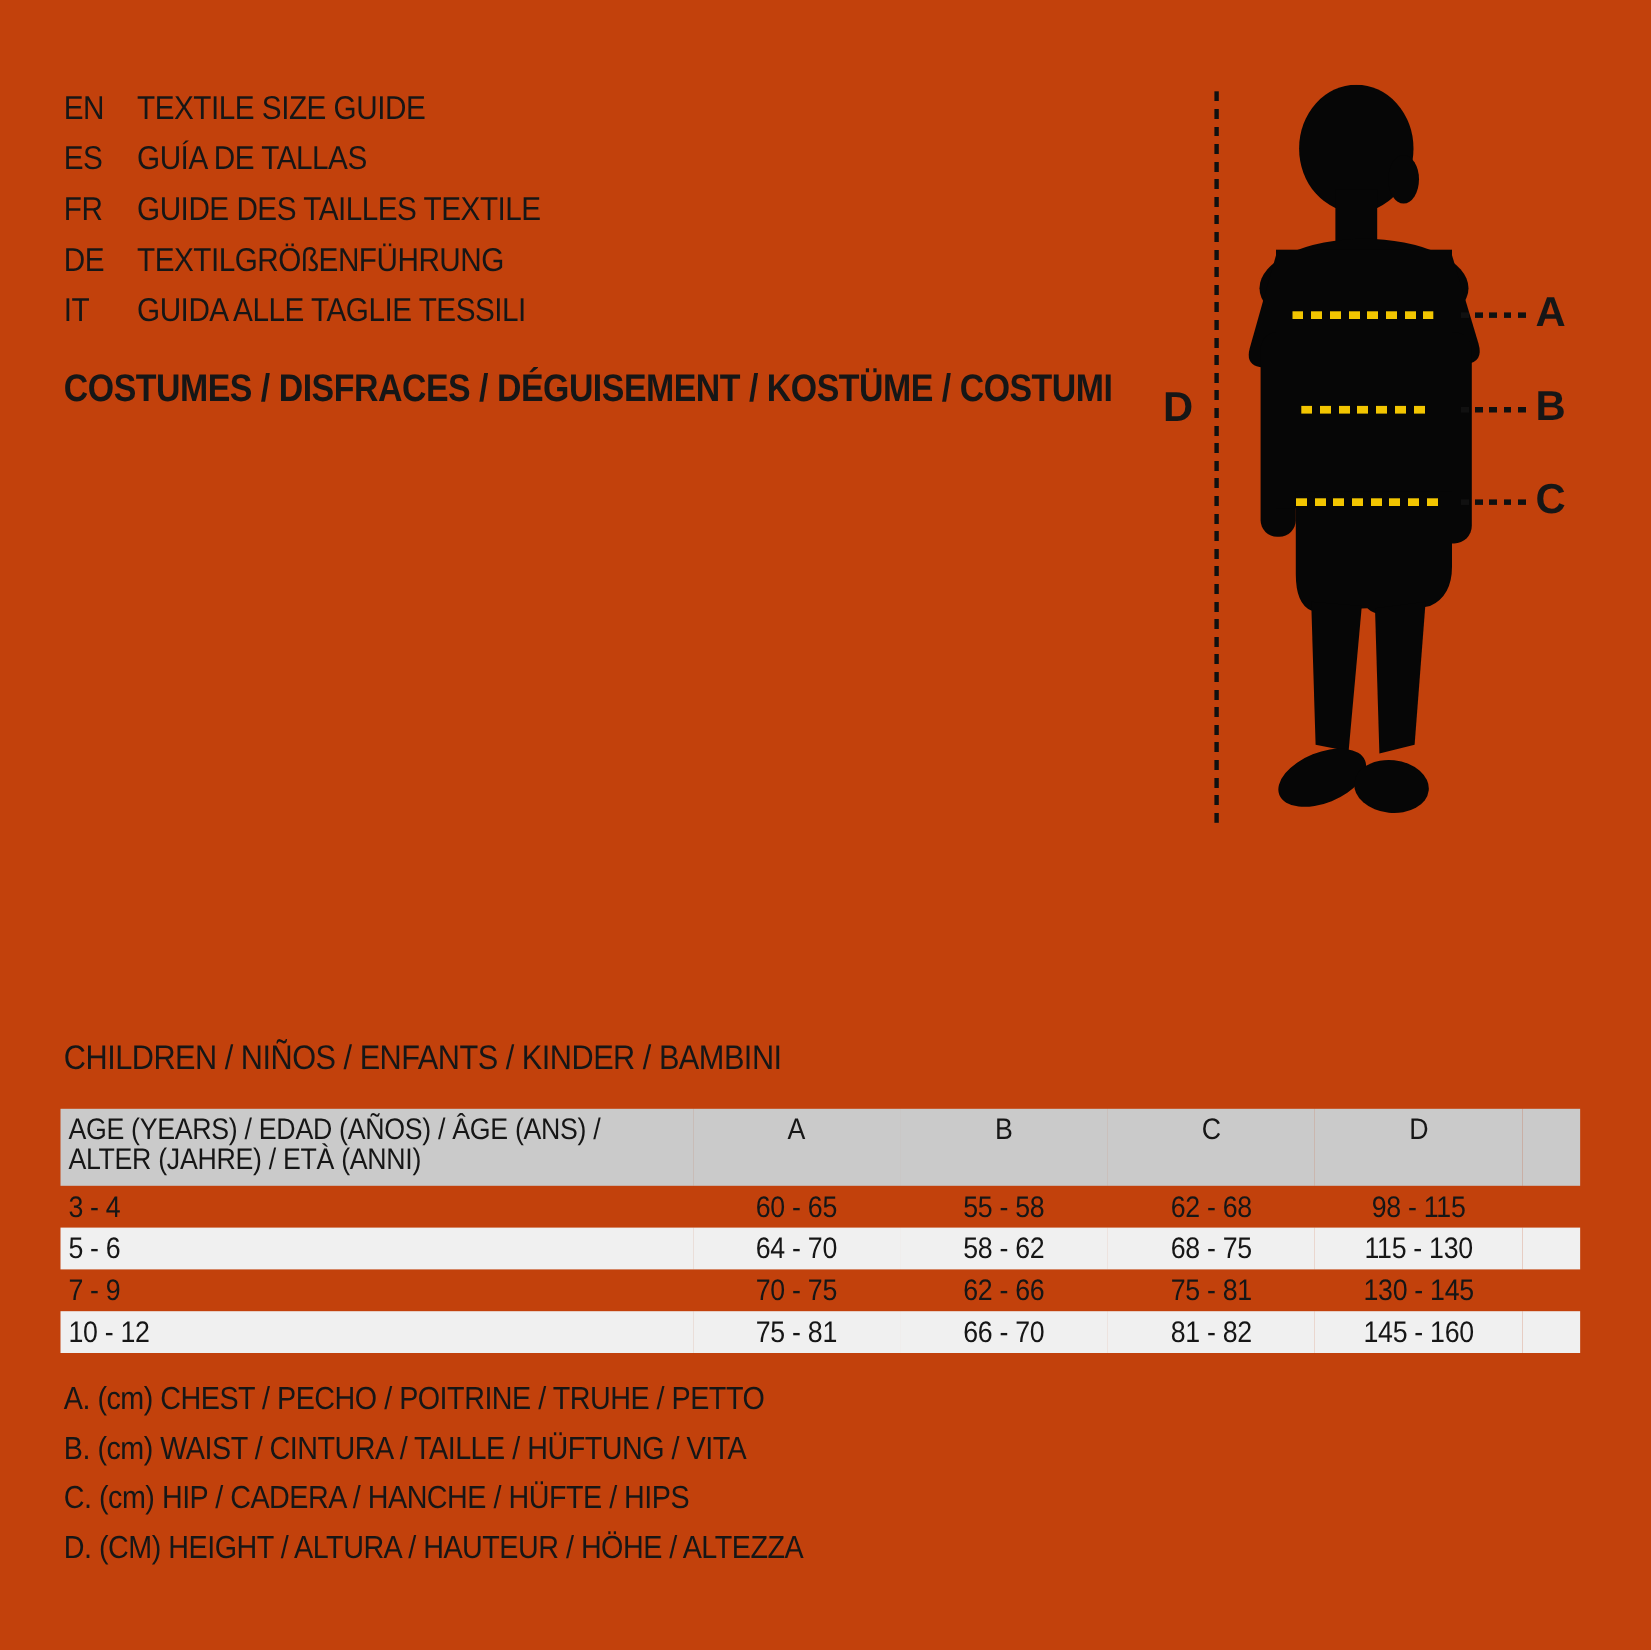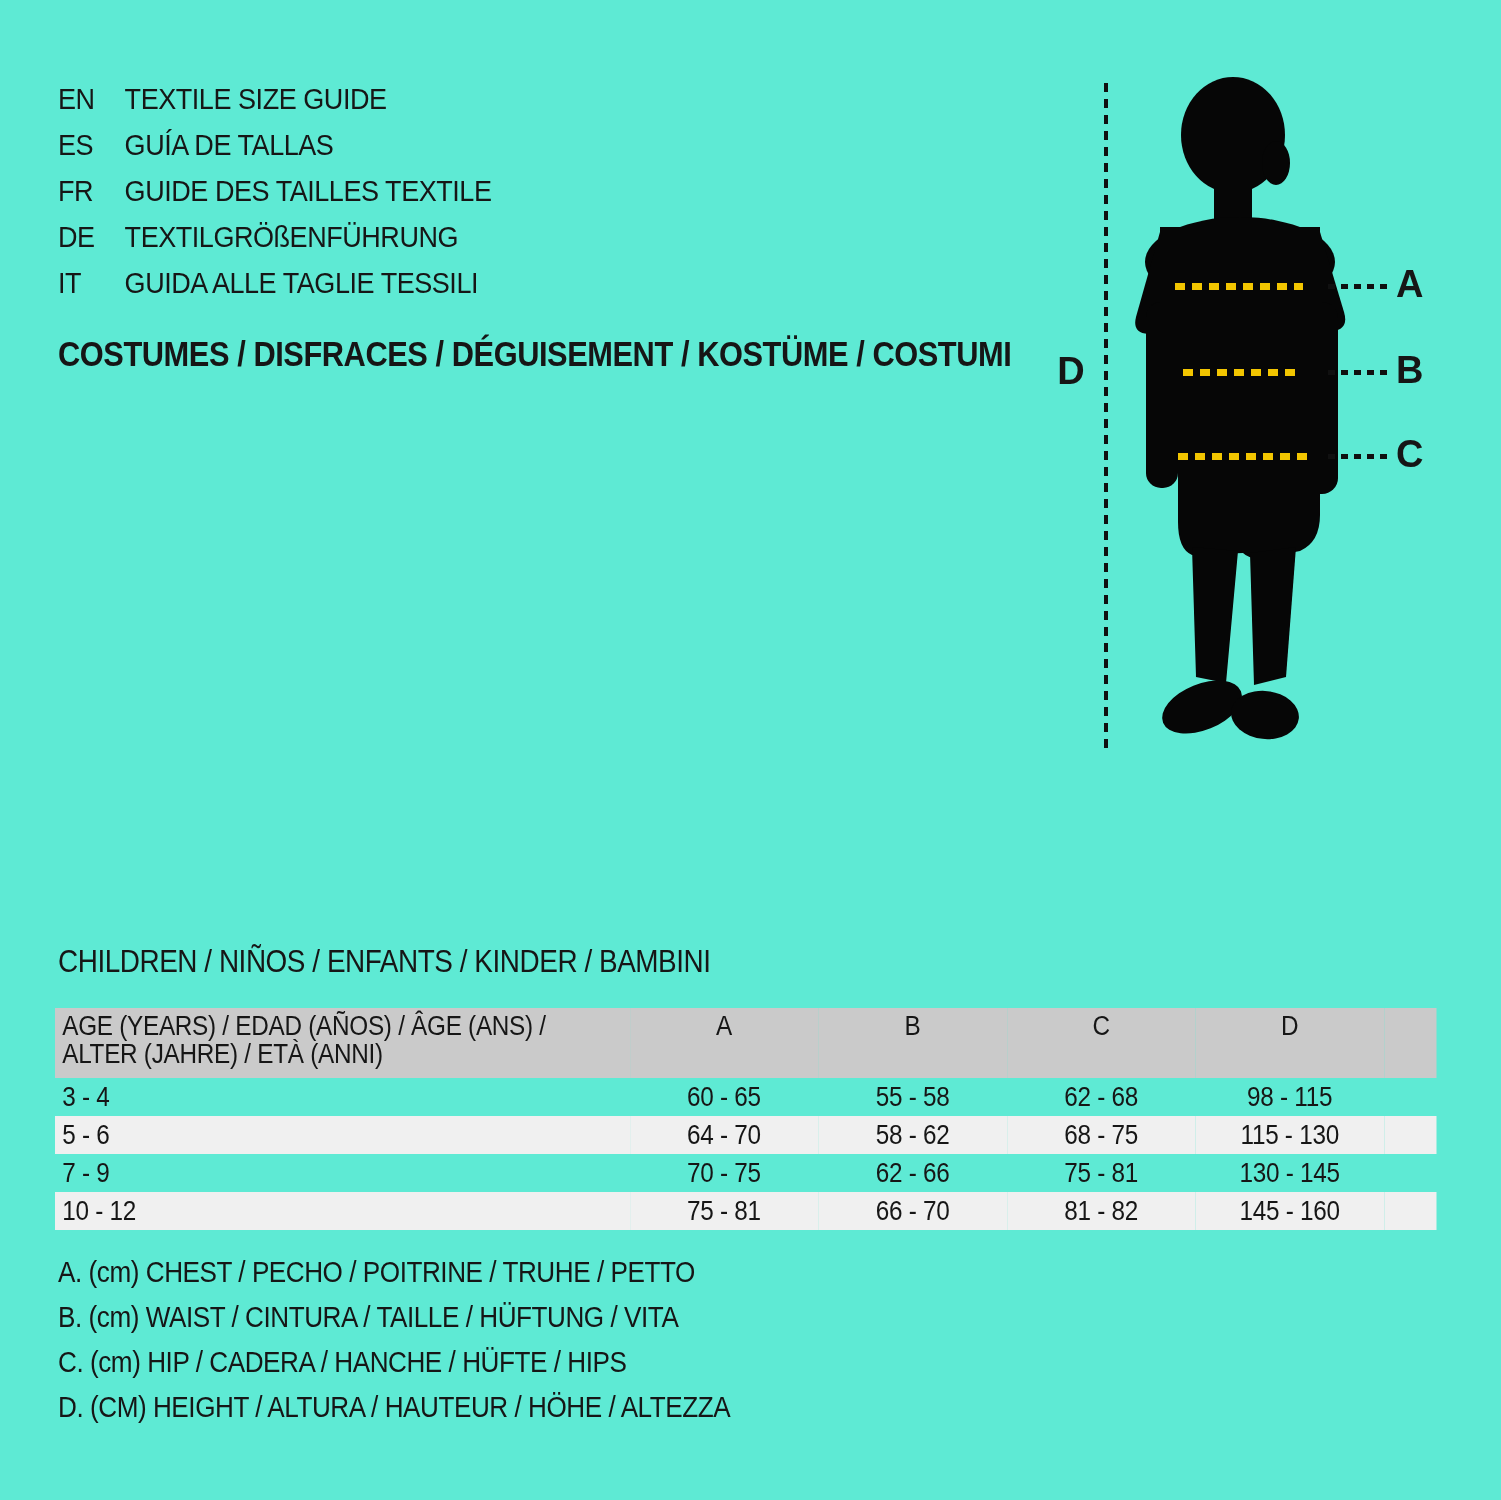--- a/index.html
+++ b/index.html
@@ -4,21 +4,21 @@
 <style>
   :root{
     --ink:#161616;
     --header-bg:#cacaca;
     --stripe-bg:#f0f0f0;
     --yellow:#f2c500;
     --silhouette:#060606;
   }
   *{box-sizing:border-box;margin:0;padding:0;}
   body{background:#ffffff;font-family:"Liberation Sans", sans-serif;color:var(--ink);}
-  .canvas{position:relative;width:1501px;height:1500px;background:#5eead4;overflow:hidden;}
+  .canvas{position:relative;width:1501px;height:1500px;background:#c2410c;overflow:hidden;}
 
   
   .cond{transform:scaleX(0.9);transform-origin:0 0;}
 
   
   .lang-block{position:absolute;left:58px;top:76px;}
   .lang-row{display:flex;height:46px;align-items:center;font-size:30px;letter-spacing:-0.5px;}
   .lang-code{width:74px;flex:0 0 74px;}
   
   .category-title{position:absolute;left:58px;top:334px;font-size:35px;font-weight:bold;

